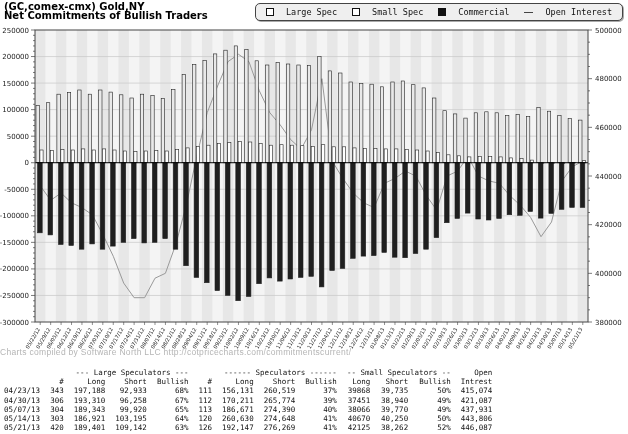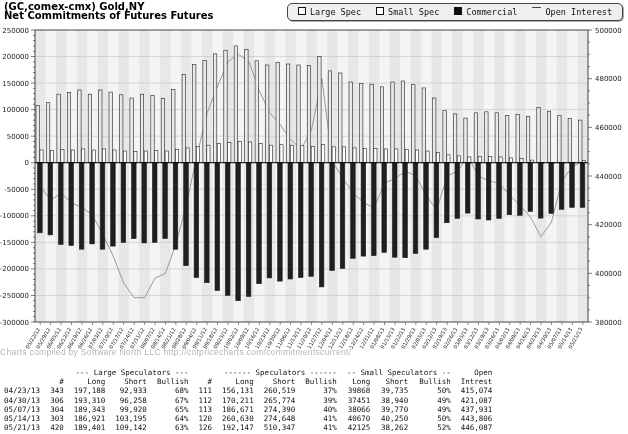--- a/index.html
+++ b/index.html
@@ -4,42 +4,42 @@
 <style>
   html,body{margin:0;padding:0;background:#fff;}
   .page{position:relative;width:628px;height:434px;background:#ffffff;overflow:hidden;
         font-family:"DejaVu Sans",sans-serif;}
   .title{position:absolute;top:2px;left:4px;font-size:10px;font-weight:bold;
          line-height:9px;color:#000;}
   .legend{position:absolute;top:3px;right:5px;border:1px solid #444;border-radius:5px;
           background:#efefef;padding:3px 10px;display:flex;align-items:center;gap:15px;
           font-family:"DejaVu Sans Mono",monospace;font-size:8.5px;color:#111;
           box-shadow:1px 1px 0 #aaa;}
-  .legend-item{display:flex;align-items:flex-start;gap:4px;white-space:nowrap;}
+  .legend-item{display:flex;align-items:center;gap:12px;white-space:nowrap;}
   .swatch{width:6px;height:6px;border:1px solid #111;background:#fff;display:inline-block;}
   .swatch.black{background:#111;}
   .swatch.dash{border:none;width:9px;height:0;border-top:1.5px solid #444;}
   svg.chart{position:absolute;left:0;top:0;}
   .footer{position:absolute;top:347px;left:0;width:100%;text-align:left;color:#b5b5b5;
           font-size:8.5px;font-family:"Liberation Sans",sans-serif;letter-spacing:.3px;}
   table.cot-table{position:absolute;top:368px;left:4px;border-collapse:collapse;
           font-family:"DejaVu Sans Mono",monospace;font-size:7.5px;color:#111;}
   table.cot-table th, table.cot-table td{font-weight:normal;text-align:right;
           padding:0 0 0 10px;line-height:9.2px;white-space:pre;}
   table.cot-table td:first-child, table.cot-table th:first-child{padding-left:0;text-align:left;}
   table.cot-table .grp{text-align:right;}
 </style>
 </head>
 <body>
 
 <div class="page">
 
   <div class="title">
     <div>(GC,comex-cmx) Gold,NY</div>
-    <div>Net Commitments of Futures Futures</div>
+    <div>Net Commitments of Bullish Traders</div>
   </div>
 
   <div class="legend">
     <div class="legend-item">
       <span class="swatch"></span>
       <span>Large Spec</span>
     </div>
     <div class="legend-item">
       <span class="swatch"></span>
       <span>Small Spec</span>
@@ -573,21 +573,21 @@
           <td>443,806</td>
         </tr>
         <tr>
           <td>05/21/13</td>
           <td>420</td>
           <td>189,401</td>
           <td>109,142</td>
           <td>63%</td>
           <td>126</td>
           <td>192,147</td>
-          <td>510,347</td>
+          <td>276,269</td>
           <td>41%</td>
           <td>42125</td>
           <td>38,262</td>
           <td>52%</td>
           <td>446,087</td>
         </tr>
       </tbody>
   </table>
 
 </div>

